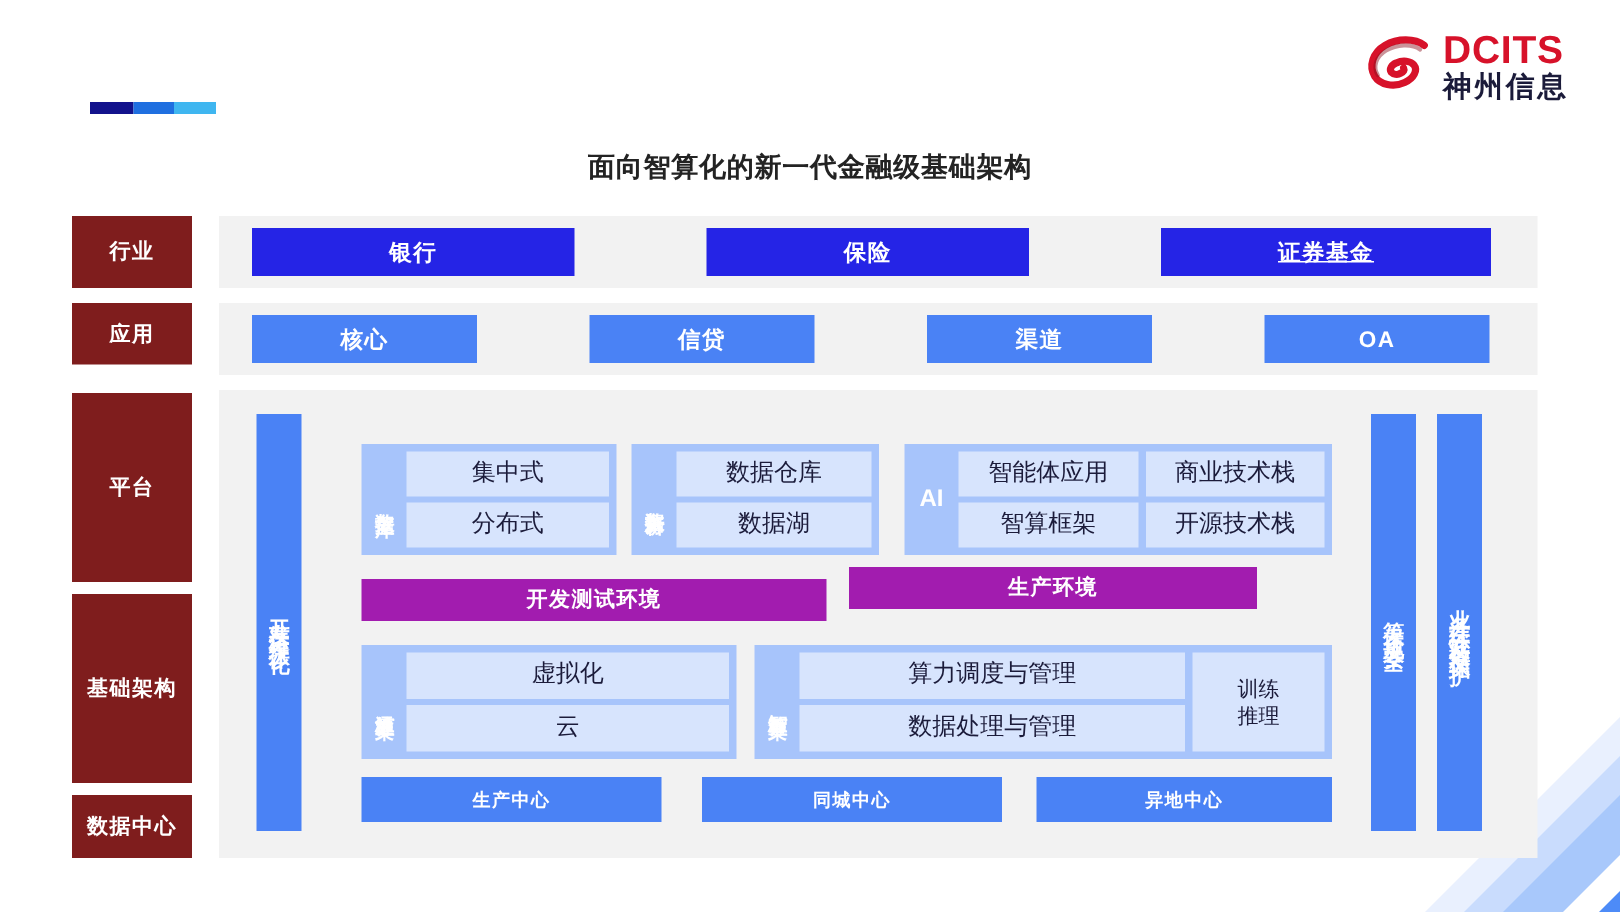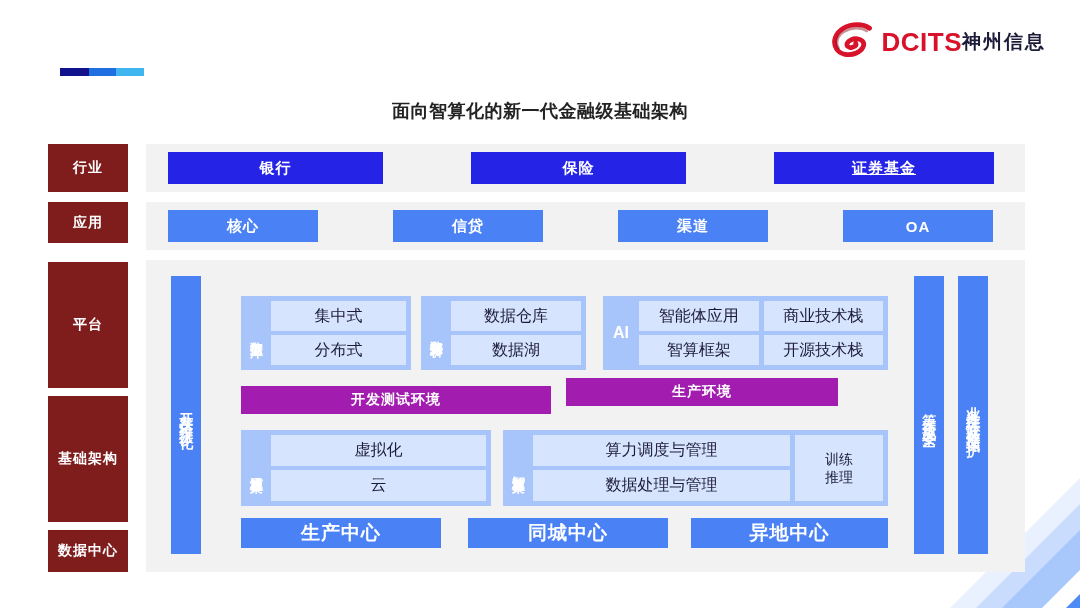--- a/index.html
+++ b/index.html
@@ -22,21 +22,21 @@
     white-space:nowrap;
   }
   .title-rule { position:absolute; left:60px; top:68px; width:84px; height:8px; display:flex; }
   .title-rule i { display:block; height:100%; }
   .title-rule i:nth-child(1){ width:34%; }
   .title-rule i:nth-child(2){ width:33%; }
   .title-rule i:nth-child(3){ width:33%; }
 
   .logo { position:absolute; right:34px; top:20px; display:flex; align-items:center; gap:7px; }
   .logo-mark { width:44px; height:44px; flex:0 0 auto; }
-  .logo-text { display:flex; line-height:1; }
+  .logo-text { display:flex; flex-direction:column; line-height:1; }
   .logo-en { font-size:26px; font-weight:bold; color:#d7122a; letter-spacing:0.5px; }
   .logo-cn { font-size:19px; font-weight:bold; color:#1b1b3a; letter-spacing:2px; margin-top:3px; }
 
   .subtitle {
     position:absolute; left:0; right:0; top:99px; text-align:center;
     font-size:18px; font-weight:bold; color:#232323; letter-spacing:0.5px;
   }
   .side-box {
     background:#7f1d1d; color:#fff; font-size:14px; font-weight:bold;
     display:flex; align-items:center; justify-content:center; letter-spacing:1px;
@@ -46,21 +46,21 @@
   
   .panel { position:absolute; background:#f2f2f2; }
 
   .chip {
     display:flex; align-items:center; justify-content:center;
     color:#ffffff; font-weight:bold; letter-spacing:1px; text-align:center;
   }
   .chip-industry { background:#2524e6; height:32px; font-size:15px; }
   .chip-app      { background:#4a82f5; height:32px; font-size:15px; }
   .chip-env      { background:#a21caf; height:28px; font-size:14px; color:#fff; }
-  .chip-center   { background:#4a82f5; height:30px; font-size:19px;font-family:Liberation Mono, monospace; }
+  .chip-center   { background:#4a82f5; height:30px; font-size:12px;font-family:Liberation Mono, monospace; }
 
   .vband {
     background:#4a82f5; color:#fff; font-weight:bold; font-size:14px;
     writing-mode: vertical-rl; text-orientation: upright;
     display:flex; align-items:center; justify-content:center;
     letter-spacing:4px; line-height:1.1;
   }
 
   .group { background:#a7c4fb; display:flex; align-items:stretch; padding:5px; gap:5px; }
   .group-label {

